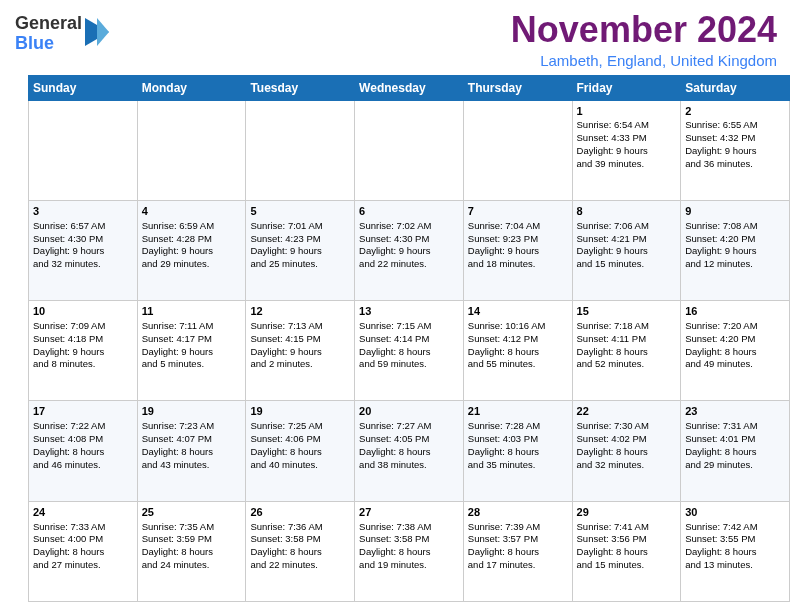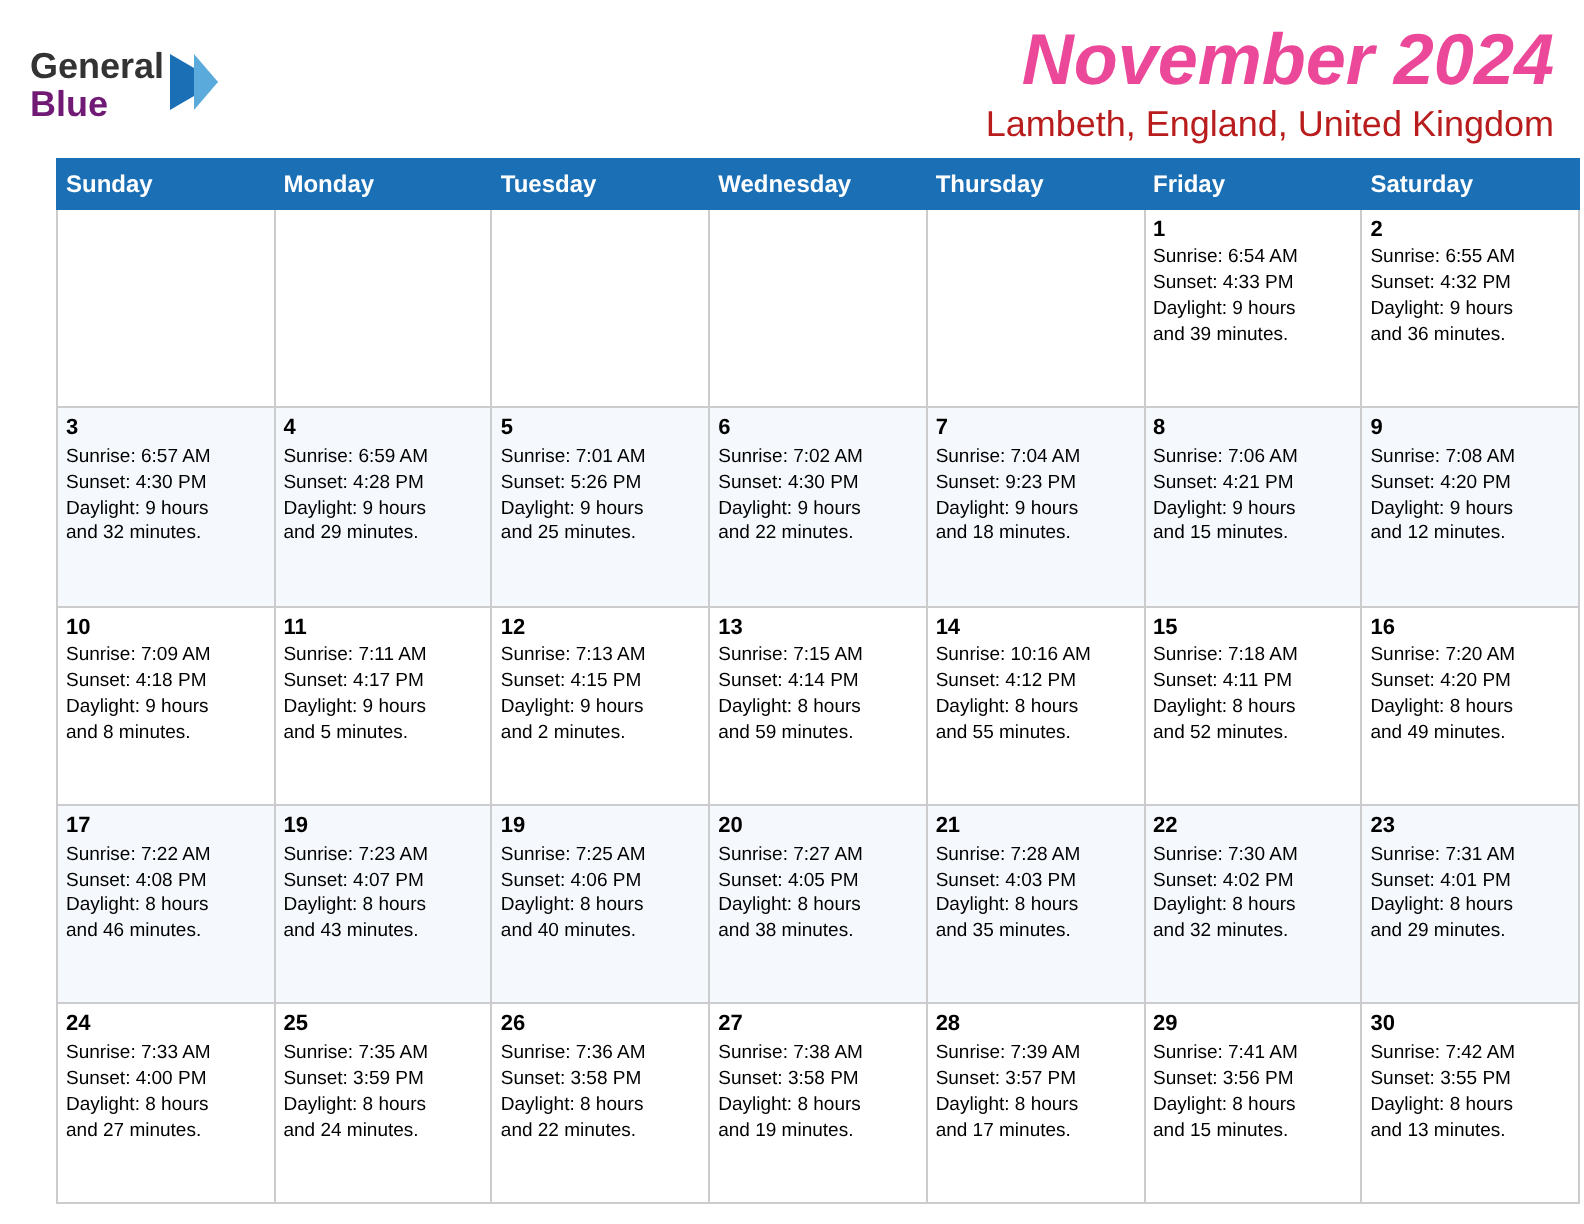--- a/index.html
+++ b/index.html
@@ -12,56 +12,55 @@
     }
     .page {
       width: 792px;
       height: 612px;
       padding: 10px 15px;
       display: flex;
       flex-direction: column;
     }
     .header {
       display: flex;
-      align-items: center;
+      align-items: flex-start;
       justify-content: space-between;
       margin-bottom: 6px;
     }
     .logo {
       display: flex;
       align-items: center;
       margin-top: 4px;
     }
     .logo-text {
       font-size: 18px;
       font-weight: bold;
       color: #333;
       line-height: 1.1;
     }
     .logo-text .general { display: block; }
-    .logo-text .blue { color: #701a75; display: block; }
+    .logo-text .blue { color: #3b82f6; display: block; }
     .logo-icon {
       width: 24px;
       height: 28px;
       margin-left: 3px;
       margin-top: -4px;
     }
     .title-section {
       text-align: right;
     }
     .month-title {
       font-size: 36px;
       font-weight: bold;
-      color: #ec4899;
+      color: #701a75;
       line-height: 1.1;
-      font-style: italic;
     }
     .location {
-      font-size: 18px;
-      color: #b91c1c;
+      font-size: 15px;
+      color: #3b82f6;
       margin-top: 2px;
     }
     .calendar {
       flex: 1;
       border: 1px solid #ccc;
       border-collapse: collapse;
       width: 100%;
       table-layout: fixed;
       margin-left: 13px;
     }
@@ -165,21 +164,21 @@
           <td>
             <span class="day-num">4</span>
             <div>Sunrise: 6:59 AM</div>
             <div>Sunset: 4:28 PM</div>
             <div>Daylight: 9 hours</div>
             <div>and 29 minutes.</div>
           </td>
           <td>
             <span class="day-num">5</span>
             <div>Sunrise: 7:01 AM</div>
-            <div>Sunset: 5:26 PM</div>
+            <div>Sunset: 4:23 PM</div>
             <div>Daylight: 9 hours</div>
             <div>and 25 minutes.</div>
           </td>
           <td>
             <span class="day-num">6</span>
             <div>Sunrise: 7:02 AM</div>
             <div>Sunset: 4:30 PM</div>
             <div>Daylight: 9 hours</div>
             <div>and 22 minutes.</div>
           </td>

